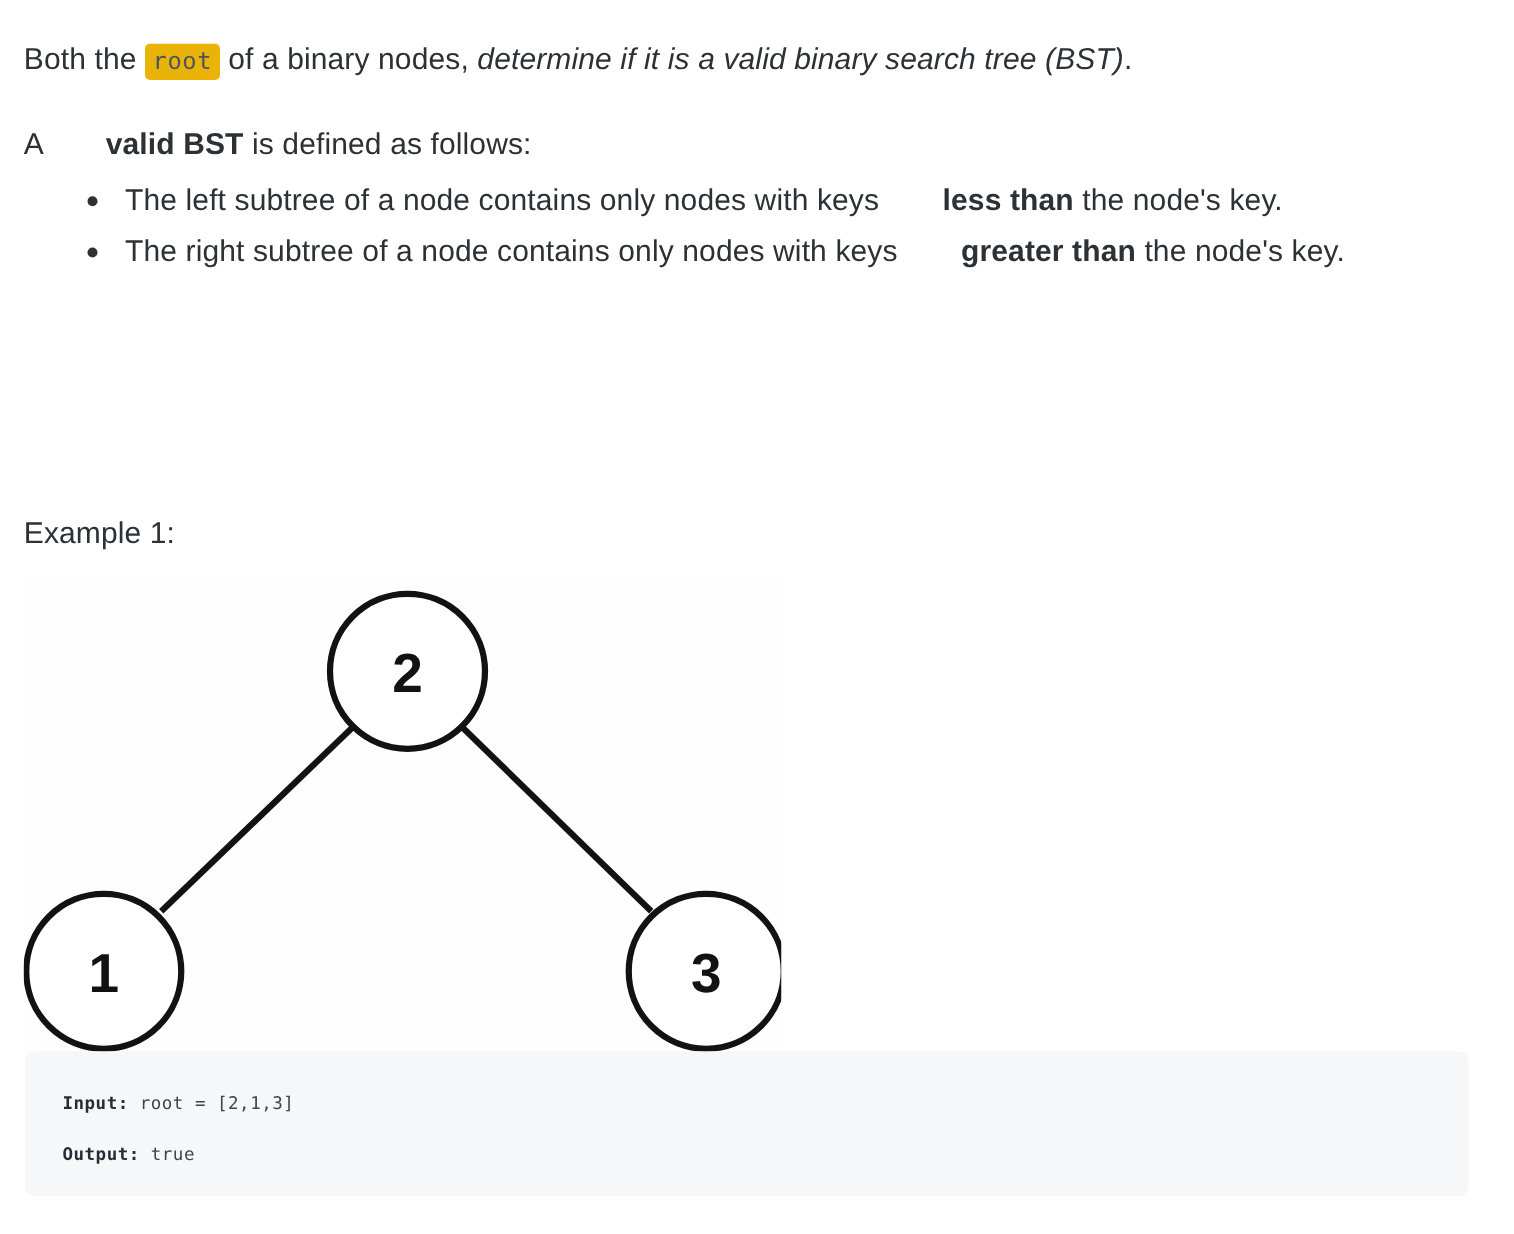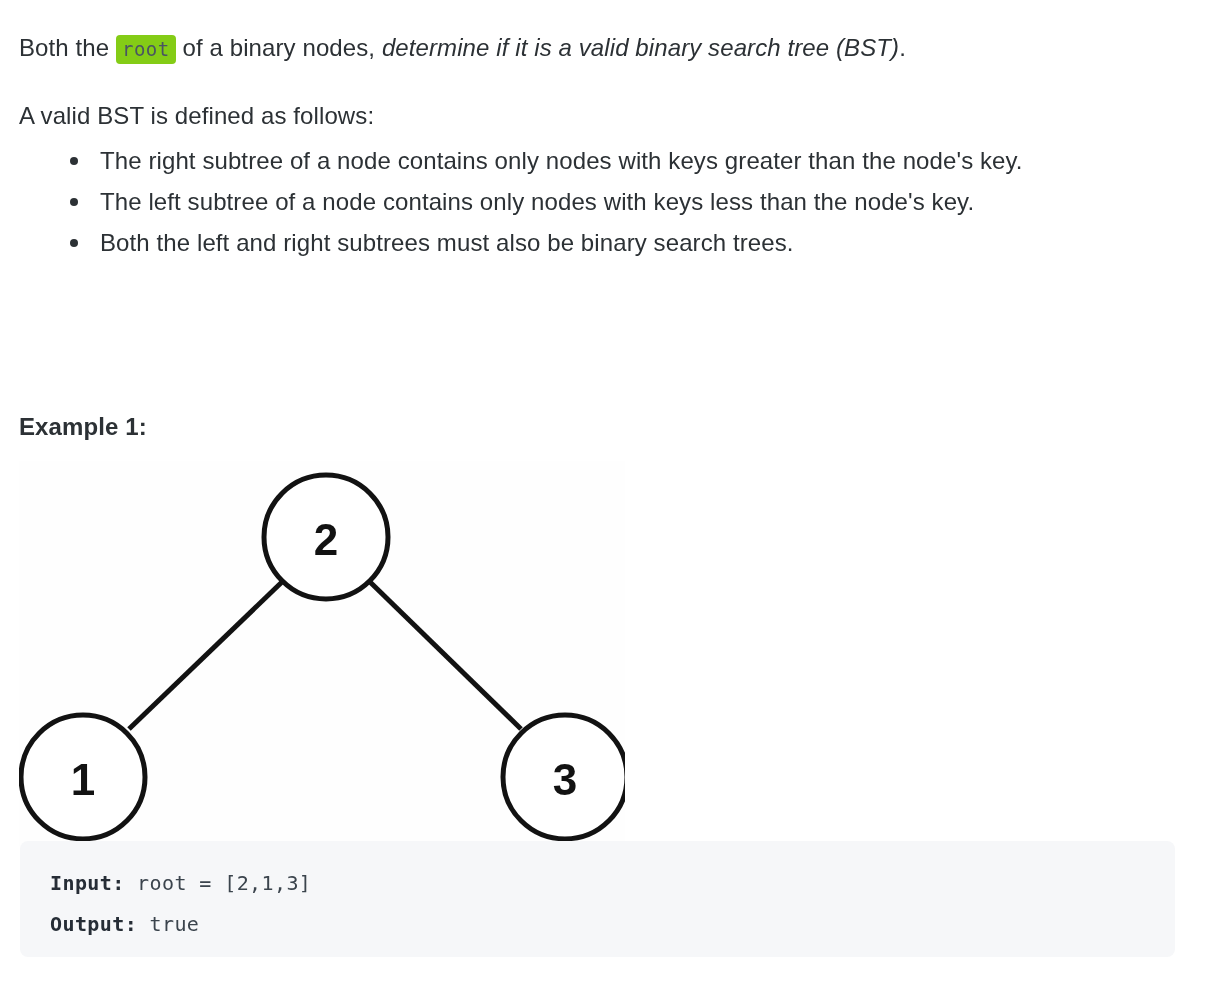--- a/index.html
+++ b/index.html
@@ -43,29 +43,29 @@
     width: 1175px;
     font-size: 24px;
     line-height: 33px;
     color: #2c3135;
     letter-spacing: 0.1px;
   }
 
   code.inline {
     font-family: "DejaVu Sans Mono", "Liberation Mono", monospace;
     font-size: 19px;
-    background: #84cc16;
+    background: #eab308;
     color: #495463;
     padding: 3px 6px 4px 6px;
     border-radius: 4px;
     letter-spacing: 0.5px;
   }
 
   em.it { }
-  strong.bd { font-weight: normal; }
+  strong.bd { font-weight: bold; margin-left: 44px; }
 
   
   .bullets {
     position: absolute;
     left: 19px;
     top: 140px;
     width: 1175px;
     margin: 0;
     padding: 0;
     list-style: none;
@@ -90,21 +90,21 @@
     background: #2c3135;
   }
 
   
   .example-heading {
     position: absolute;
     left: 19px;
     top: 411px;
     font-size: 24px;
     line-height: 31px;
-    font-weight: bold;
+    font-weight: normal;
     color: #2c3135;
     letter-spacing: 0.1px;
   }
 
   
   .tree-figure {
     position: absolute;
     left: 19px;
     top: 461px;
     width: 606px;
@@ -141,44 +141,43 @@
     width: 1155px;
     height: 116px;
     background: #f6f7f9;
     border-radius: 8px;
     box-sizing: border-box;
     padding: 22px 30px 22px 30px;
   }
   .code-block pre {
     margin: 0;
     font-family: "DejaVu Sans Mono", "Liberation Mono", monospace;
-    font-size: 20px;
+    font-size: 14px;
     line-height: 41px;
     color: #3b444d;
     letter-spacing: 0.4px;
     white-space: pre;
   }
   .code-block .lbl {
     font-weight: bold;
     color: #262d36;
   }
 </style>
 </head>
 <body>
 
 <div class="page">
 
   <p class="para-intro"><span>Both the </span><code class="inline">root</code><span> of a binary nodes, </span><em class="it">determine if it is a valid binary search tree (BST)</em><span>.</span></p>
 
   <p class="para-defined"><span>A </span><strong class="bd">valid BST</strong><span> is defined as follows:</span></p>
 
   <ul class="bullets">
+    <li><span>The left subtree of a node contains only nodes with keys </span><strong class="bd">less than</strong><span> the node's key.</span></li>
     <li><span>The right subtree of a node contains only nodes with keys </span><strong class="bd">greater than</strong><span> the node's key.</span></li>
-    <li><span>The left subtree of a node contains only nodes with keys </span><strong class="bd">less than</strong><span> the node's key.</span></li>
-    <li><span>Both the left and right subtrees must also be binary search trees.</span><strong class="bd"></strong><span></span></li>
   </ul>
 
   <div class="example-heading">Example 1:</div>
 
   <div class="tree-figure">
     <svg width="606" height="385" viewBox="0 0 606 385" xmlns="http://www.w3.org/2000/svg">
 
       <line class="node-edge" x1="264" y1="120" x2="110" y2="268"></line>
       <line class="node-edge" x1="350" y1="120" x2="502" y2="268"></line>
 

